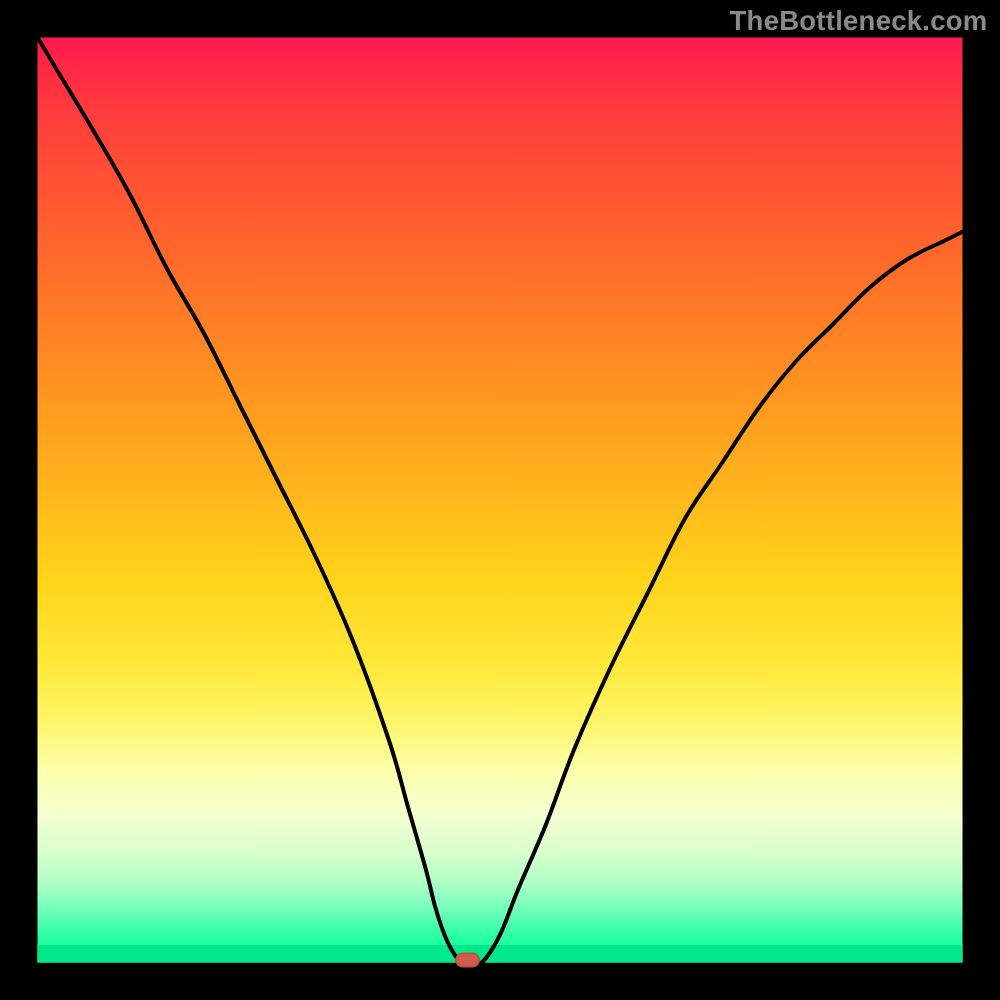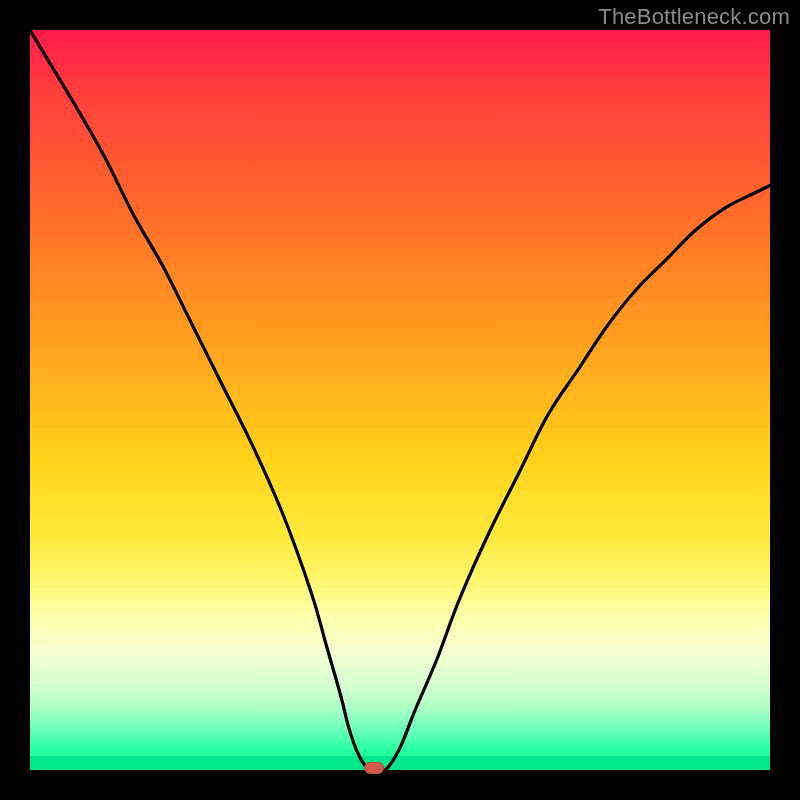--- a/index.html
+++ b/index.html
@@ -51,20 +51,21 @@
     background: #00e88a;
   }
   .watermark {
     position: absolute;
     top: 4px;
     right: 10px;
     color: #8a8a8a;
     font-size: 22px;
     letter-spacing: 0.2px;
     user-select: none;
+    font-weight: bold;
   }
   svg.curve {
     position: absolute;
     top: 0;
     left: 0;
     width: 740px;
     height: 740px;
     overflow: visible;
   }
   .marker {

